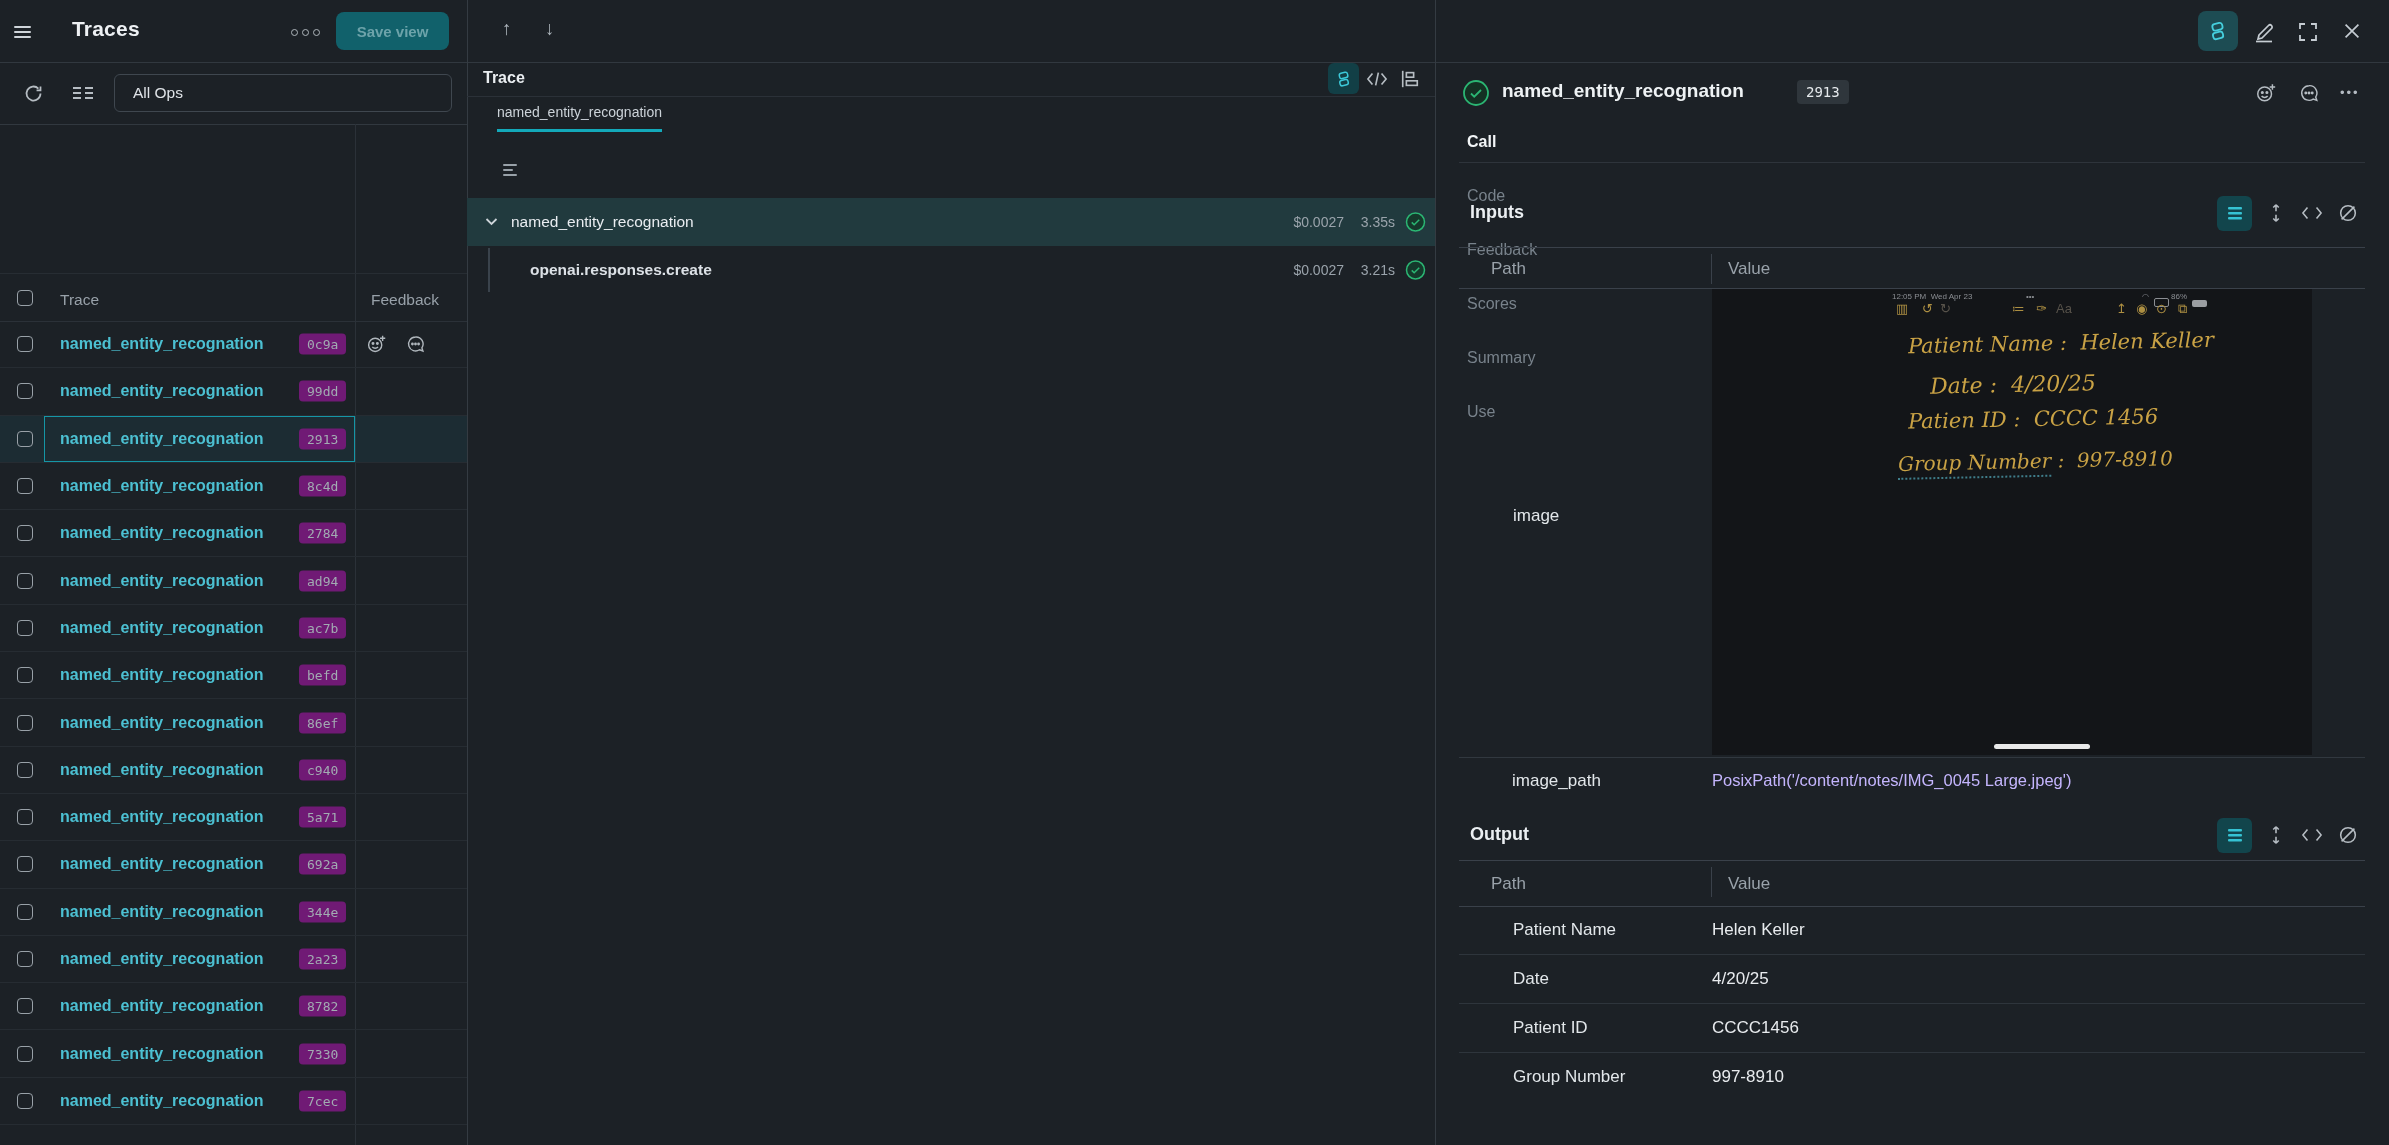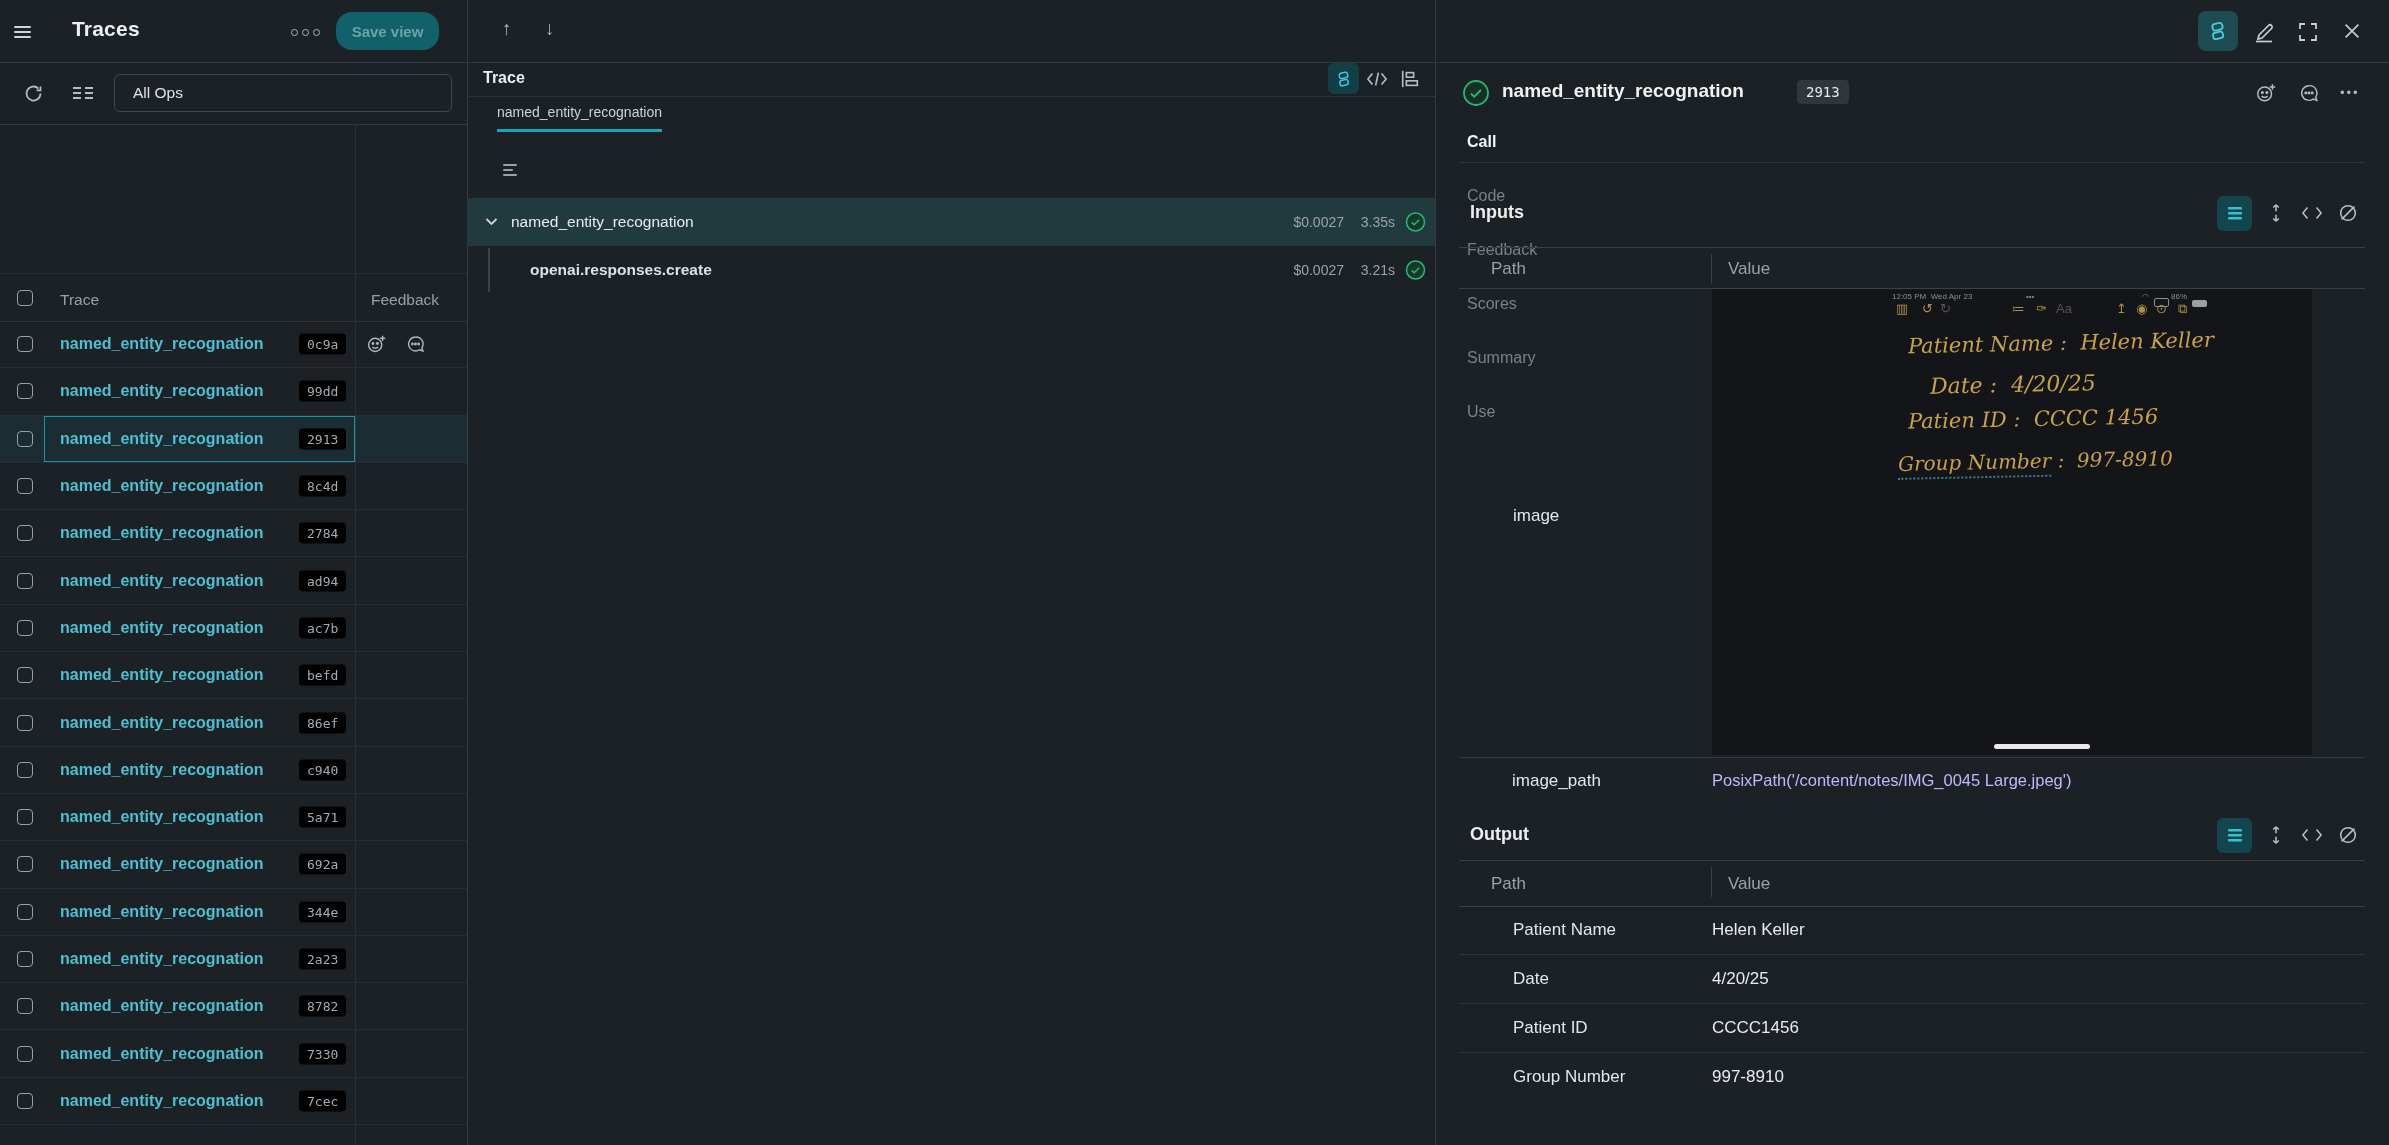--- a/index.html
+++ b/index.html
@@ -10,35 +10,35 @@
   .vline{position:absolute;width:1px;background:#343b42;}
   .icon{color:#b6bdc3;}
   svg{display:block;}
 
   
   #lp{position:absolute;left:0;top:0;width:467px;height:1145px;}
   .hamburger div{width:17px;height:2px;background:#cfd5da;margin:3px 0;border-radius:1px;}
   #lp-title{position:absolute;left:72px;top:17px;font-size:21px;font-weight:700;color:#eef1f4;letter-spacing:.2px;}
   .meatballs{display:flex;gap:4px;}
   .meatballs div{width:5px;height:5px;border:1px solid #aeb5bb;border-radius:50%;}
-  #save-view{position:absolute;left:336px;top:12px;width:103px;height:38px;border-radius:16px;background:#11616b;
+  #save-view{position:absolute;left:336px;top:12px;width:113px;height:38px;border-radius:8px;background:#11616b;
              color:#6da3aa;font-size:15px;font-weight:600;display:flex;align-items:center;justify-content:center;}
   #all-ops{position:absolute;left:114px;top:74px;width:338px;height:38px;border:1px solid #3f474f;border-radius:6px;
            display:flex;align-items:center;padding-left:18px;box-sizing:border-box;font-size:15.5px;color:#dfe3e7;}
   .colbars{display:flex;gap:4px;}
   .colbars > div > div{width:8px;height:2px;background:#b6bdc3;margin:3px 0;}
   .cb{width:16px;height:16px;border:1.5px solid #99a1a8;border-radius:4px;background:transparent;box-sizing:border-box;}
   #lhdr-trace{position:absolute;left:60px;font-size:15.5px;color:#98a1a9;}
   #lhdr-fb{position:absolute;left:371px;font-size:15.5px;color:#98a1a9;}
   #left-rows{position:absolute;left:0;top:321px;right:0;bottom:0;overflow:hidden;}
   .lrow{height:47.3px;position:relative;border-bottom:1px solid #262c32;box-sizing:border-box;}
   .lrow .cb{position:absolute;left:17px;top:50%;transform:translateY(-50%);}
   .lname{position:absolute;left:60px;top:50%;transform:translateY(-50%);font-size:16px;font-weight:600;color:#4cc0d2;}
   .lbadge{position:absolute;left:299px;top:50%;transform:translateY(-50%);font-family:"DejaVu Sans Mono","Liberation Mono",monospace;
-          font-size:13px;color:#a2abb2;background:#000000;border-radius:4px;padding:3px 8px;}
+          font-size:13px;color:#a2abb2;background:#701a75;border-radius:4px;padding:3px 8px;}
   .lrow.sel{background:rgba(32,150,162,0.10);}
   .sel-box{position:absolute;left:44px;top:0;bottom:0;width:311px;border:1px solid #1596a6;box-sizing:border-box;pointer-events:none;}
   .fb{position:absolute;left:366px;top:50%;transform:translateY(-50%);display:flex;gap:18px;color:#b0b7bd;}
 
   
   #mp{position:absolute;left:467px;top:0;width:968px;height:1145px;}
   .arrow{font-size:19px;color:#aab2b9;}
   #mp-title{position:absolute;left:16px;top:69px;font-size:16px;font-weight:700;color:#e9edf0;}
   .sqbtn{position:absolute;border-radius:6px;background:#123f46;display:flex;align-items:center;justify-content:center;}
   #mp-tab{position:absolute;left:30px;top:104px;font-size:14px;color:#ccd3d9;padding-bottom:9px;border-bottom:3px solid #13a9ba;}

